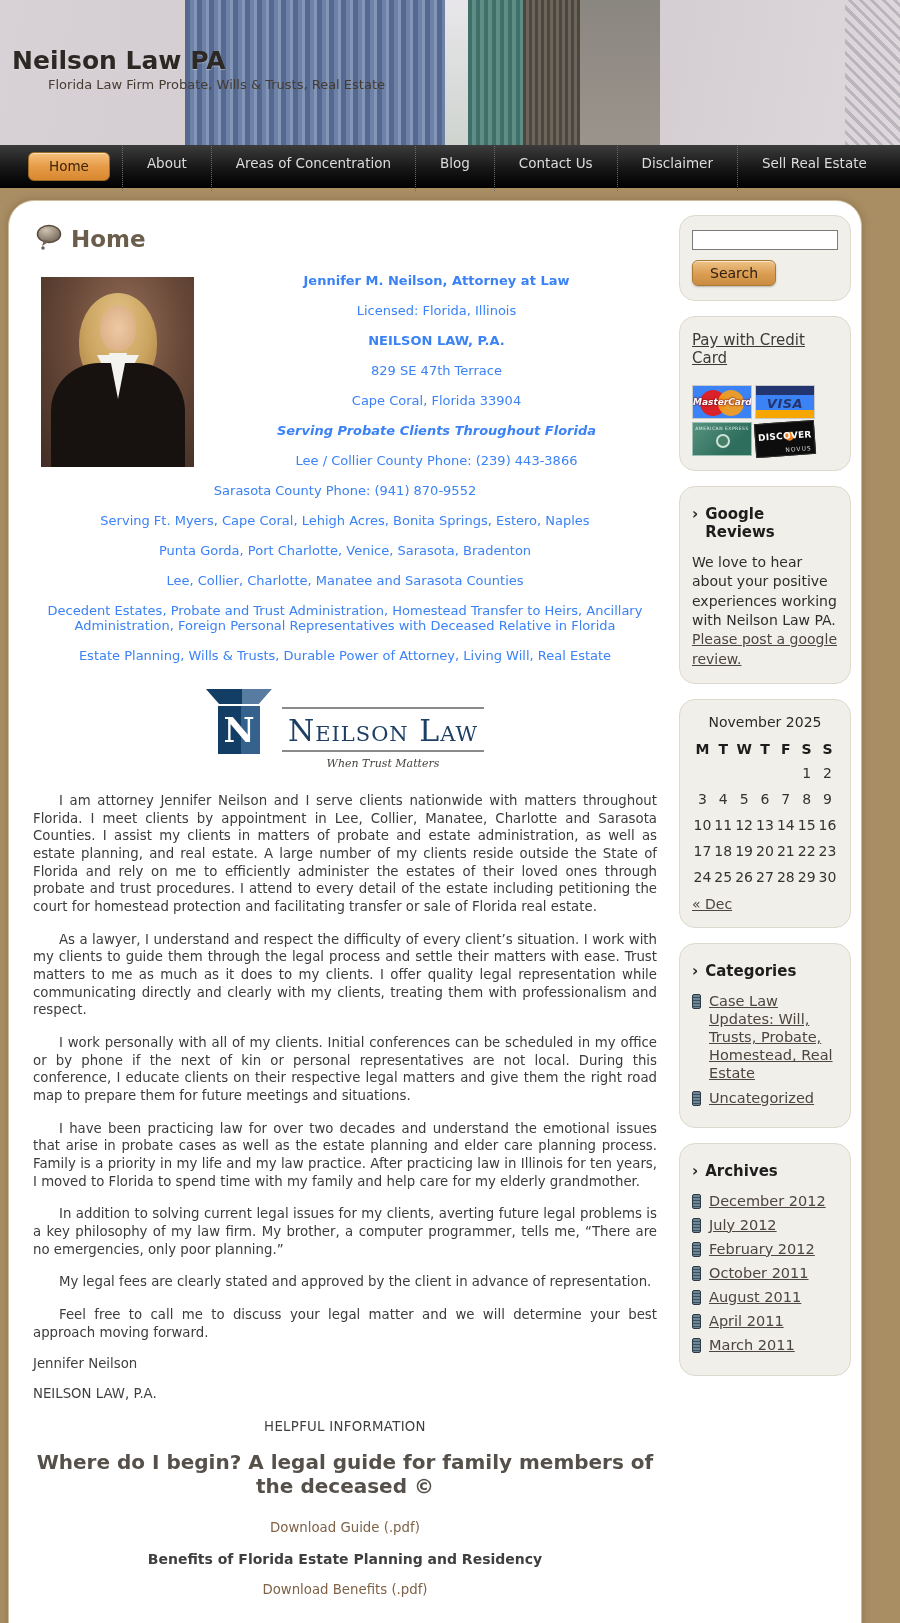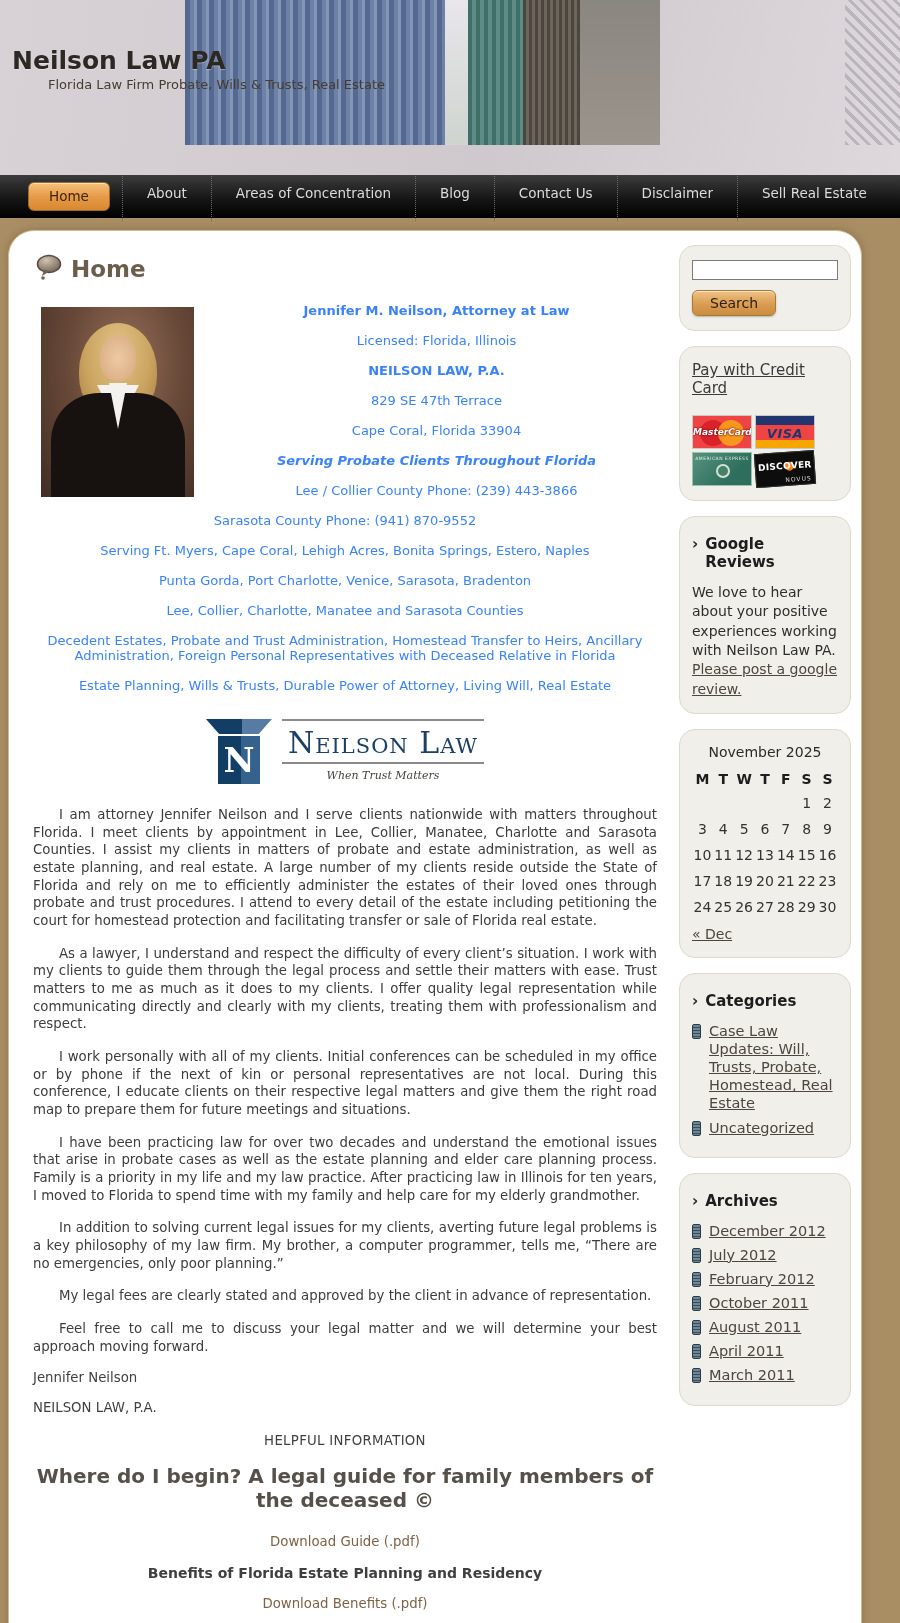--- a/index.html
+++ b/index.html
@@ -6,21 +6,21 @@
   html, body { width: 900px; }
   body {
     font-family: "DejaVu Sans", "Liberation Sans", sans-serif;
     background: #a98d63;
     color: #3f3f3f;
   }
 
   
   .site-header {
     position: relative;
-    height: 175px;
+    height: 145px;
     background:
       repeating-linear-gradient(45deg, rgba(120,120,130,.35) 0 3px, rgba(230,228,232,0) 3px 8px) 845px 0 / 55px 145px no-repeat,
       linear-gradient(#8a8680, #9b948c) 580px 0 / 80px 145px no-repeat,
       repeating-linear-gradient(90deg, #4c463f 0 3px, #6b655c 3px 6px) 523px 0 / 57px 145px no-repeat,
       repeating-linear-gradient(90deg, #3f6f68 0 4px, #5d8d85 4px 8px) 468px 0 / 55px 145px no-repeat,
       linear-gradient(#e8e6ea, #cfd4cf) 445px 0 / 23px 145px no-repeat,
       repeating-linear-gradient(90deg, #55688f 0 5px, #6e81a7 5px 9px, #8496b8 9px 12px) 185px 0 / 260px 145px no-repeat,
       linear-gradient(100deg, #d8d2d6 0%, #cfc8cd 55%, #ded8dc 100%);
   }
   .site-title {
@@ -97,21 +97,21 @@
   
   .firm-logo { clear: none; display: flex; justify-content: center; margin: 26px 0 22px 0; }
   .logo-inner { display: flex; align-items: flex-start; gap: 10px; }
   .logo-pillar { display: flex; flex-direction: column; align-items: center; }
   .logo-cap { width: 66px; height: 15px; margin-bottom: 2px;
     background: linear-gradient(90deg, #123e66 55%, #577ba1 55%);
     clip-path: polygon(0 0, 100% 0, 80% 100%, 20% 100%); }
   .logo-nbox { width: 42px; height: 48px; background: linear-gradient(90deg, #123e66 55%, #35628c 55%);
     color: #fff; font-family: "DejaVu Serif", "Liberation Serif", serif;
     font-size: 34px; font-weight: bold; text-align: center; line-height: 48px; }
-  .logo-text { border-top: 2px solid #8a8a8a; padding-top: 4px; }
+  .logo-text { border-top: 2px solid #8a8a8a; padding-top: 4px; margin-top: 18px; }
   .logo-name { font-family: "DejaVu Serif", "Liberation Serif", serif;
     font-variant: small-caps; font-size: 30px; color: #1c3f63; letter-spacing: 1px;
     border-bottom: 2px solid #8a8a8a; padding: 0 6px 2px 6px; }
   .logo-tagline { text-align: center; font-family: "DejaVu Serif", "Liberation Serif", serif;
     font-style: italic; font-size: 11px; color: #45413c; margin-top: 5px; }
 
   
   .body-para { font-size: 13.3px; line-height: 1.33; text-align: justify;
     text-indent: 26px; margin-bottom: 15px; color: #3c3c3c; }
   .sig-line { font-size: 13.3px; margin-bottom: 15px; }
@@ -131,21 +131,21 @@
   .search-input { width: 146px; height: 20px; border: 1px solid #7b7b7b; background: #fff;
     font-size: 13px; padding: 0 4px; display: block; }
   .search-btn { margin-top: 10px; padding: 4px 17px; font-size: 14px; color: #2f2013;
     background: linear-gradient(#eec388, #da9c50 55%, #ca8c40);
     border: 1px solid #a87a33; border-radius: 6px; cursor: pointer;
     box-shadow: inset 0 1px 0 rgba(255,255,255,.55), 0 1px 2px rgba(0,0,0,.25);
     font-family: "DejaVu Sans", sans-serif; }
 
   .pay-link { font-size: 15px; color: #3a3a3a; text-decoration: underline; cursor: pointer; display: inline-block; margin-bottom: 18px; }
   .cards-grid { display: grid; grid-template-columns: 60px 60px; gap: 3px; }
-  .card { width: 60px; height: 34px; position: relative; overflow: hidden; border: 1px solid #c9c9c9; background: #ef4444; }
+  .card { width: 60px; height: 34px; position: relative; overflow: hidden; border: 1px solid #c9c9c9; background: #3b82f6; }
   .card.mc .circ-l { position: absolute; left: 7px; top: 4px; width: 26px; height: 26px; border-radius: 50%; background: #d9222a; }
   .card.mc .circ-r { position: absolute; right: 7px; top: 4px; width: 26px; height: 26px; border-radius: 50%; background: #f79e1b; opacity: .92; }
   .card.mc .mc-label { position: absolute; left: 0; right: 0; top: 11px; text-align: center;
     font-size: 9px; font-weight: bold; font-style: italic; color: #fff;
     text-shadow: 0 0 2px #7a1013, 0 0 2px #7a1013; }
   .card.visa::before { content: ""; position: absolute; left: 0; right: 0; top: 0; height: 9px; background: #23356e; }
   .card.visa::after { content: ""; position: absolute; left: 0; right: 0; bottom: 0; height: 8px; background: #f7a600; }
   .card.visa .visa-label { position: absolute; left: 0; right: 0; top: 10px; text-align: center;
     font-size: 13px; font-weight: bold; font-style: italic; color: #23356e; letter-spacing: .5px; }
   .card.amex { background: linear-gradient(135deg, #57937f, #2e6e5c 70%); border-color: #9cc0b2; }

